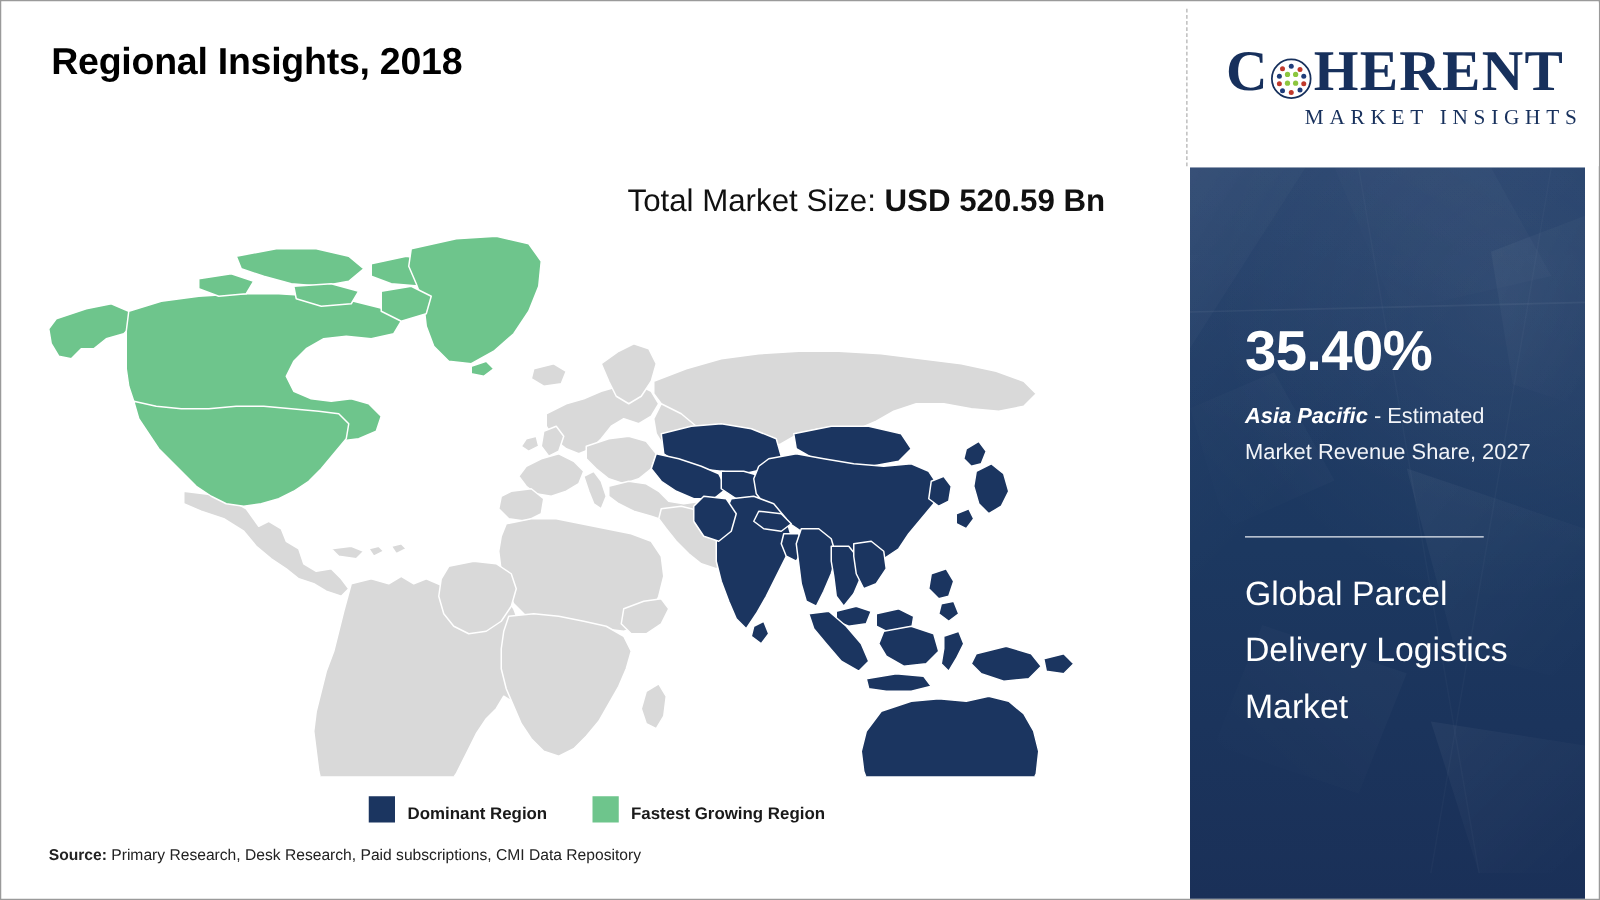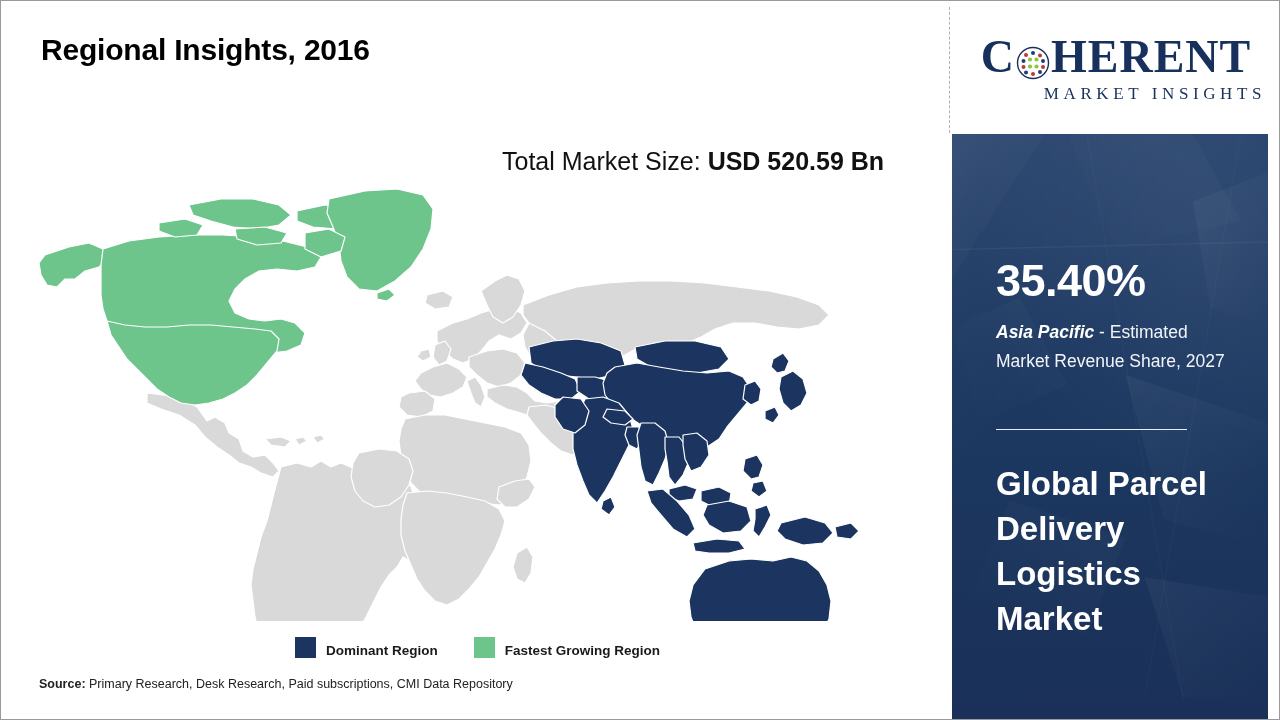--- a/index.html
+++ b/index.html
@@ -190,34 +190,34 @@
   .panel-rule {
     position: absolute;
     top: 295px;
     left: 0;
     width: 191px;
     height: 1px;
     background: #e8ecf2;
   }
   .market-name {
     position: absolute;
-    top: 327px;
+    top: 319px;
     width: 230px;
-    font-size: 33px;
+    font-size: 27px;
     line-height: 45px;
     color: #ffffff;
-    font-weight: bold;
+    font-weight: normal;
   }
 </style>
 </head>
 <body>
 
 <div class="canvas">
 
-  <div class="page-title">Regional Insights, 2016</div>
+  <div class="page-title">Regional Insights, 2018</div>
 
   <div class="market-size-line">
     <span class="market-size-label">Total Market Size: </span><span class="market-size-value">USD 520.59 Bn</span>
   </div>
 
   <div class="map-wrap">
     <svg viewBox="0 0 900 450" xmlns="http://www.w3.org/2000/svg">
       <g stroke="#ffffff" stroke-width="1.2" stroke-linejoin="round">
 
         <g fill="#d9d9d9">

